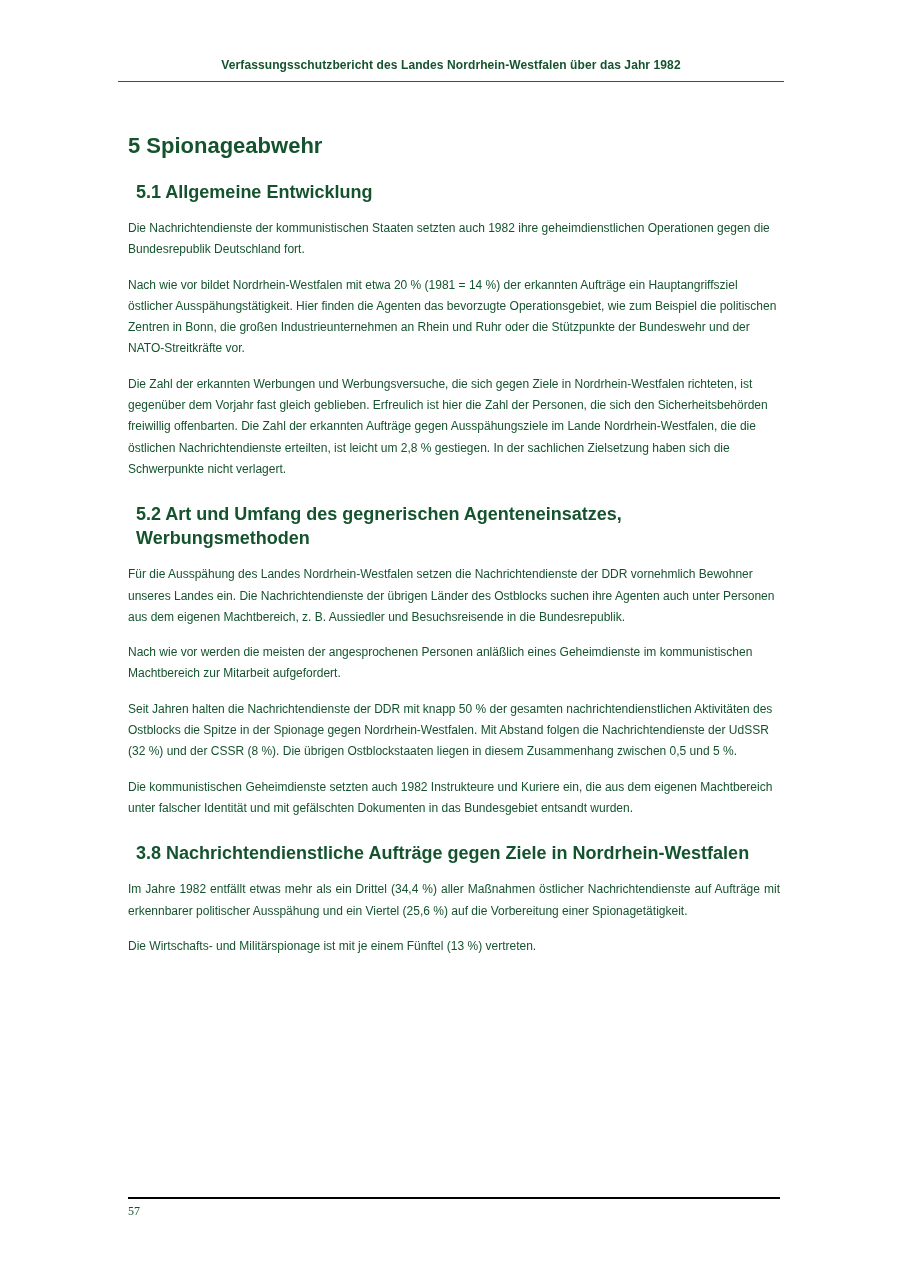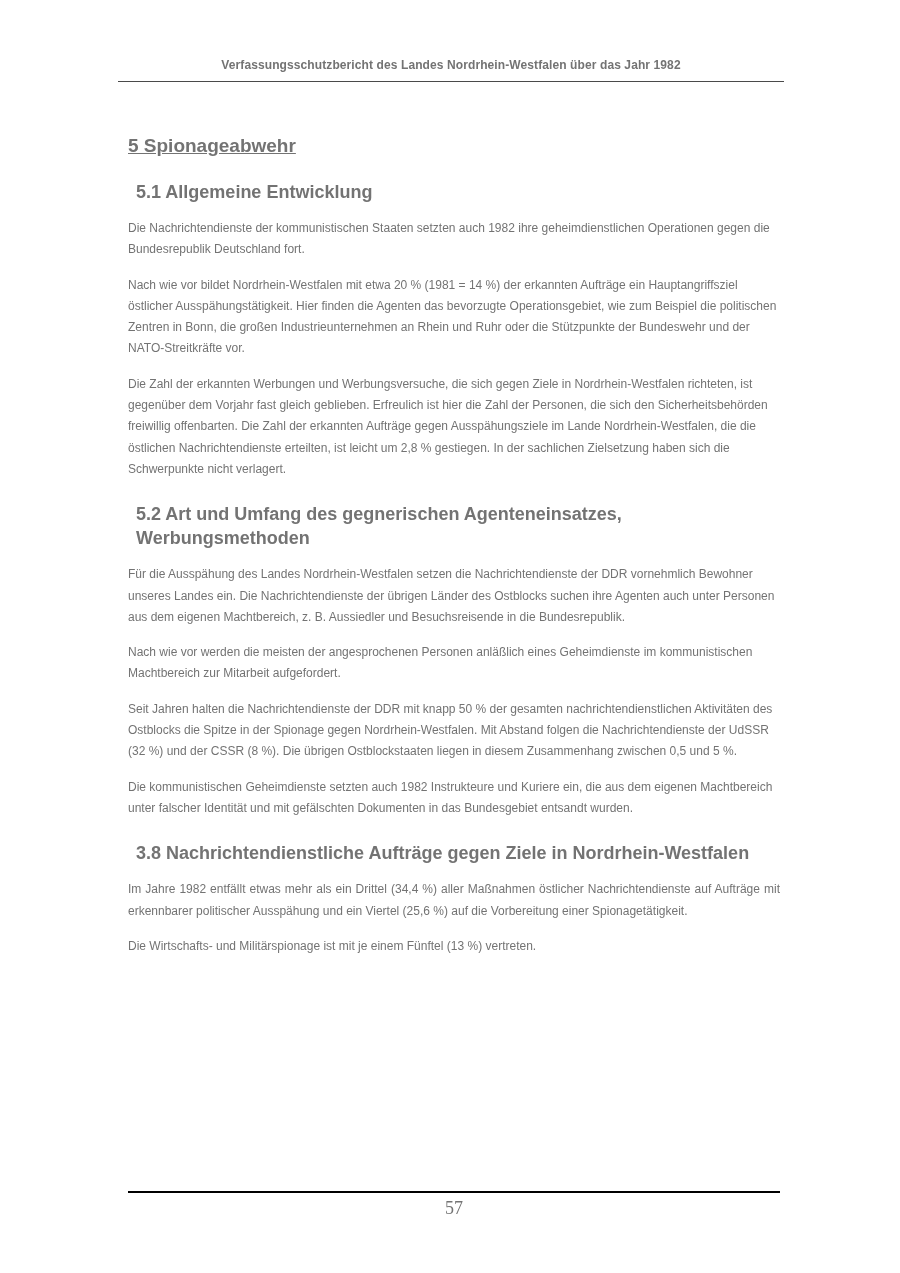--- a/index.html
+++ b/index.html
@@ -6,21 +6,21 @@
     margin: 0;
     padding: 0;
     background: #ffffff;
   }
   .page {
     position: relative;
     width: 884px;
     height: 1273px;
     margin: 0 auto;
     background: #ffffff;
-    color: #737373;
+    color: #14532d;
     font-family: "Liberation Sans", sans-serif;
     overflow: hidden;
     box-sizing: border-box;
   }
   .running-header {
     position: absolute;
     top: 58px;
     left: 110px;
     right: 108px;
   }
@@ -35,25 +35,24 @@
     border-top: 1px solid #4a4a4a;
     height: 0;
   }
   .content {
     position: absolute;
     top: 134px;
     left: 120px;
     right: 112px;
   }
   .chapter-heading {
-    font-size: 19px;
+    font-size: 22px;
     line-height: 24px;
     font-weight: bold;
     margin: 0 0 4px 0;
-    text-decoration: underline;
   }
   .section-heading {
     font-size: 18px;
     line-height: 24px;
     font-weight: bold;
     margin: 22px 0 14px 8px;
   }
   .para {
     font-size: 12px;
     line-height: 21.3px;
@@ -68,23 +67,22 @@
     bottom: 54px;
     left: 120px;
     right: 112px;
   }
   .footer-rule {
     border-top: 2px solid #000000;
     height: 0;
     margin-bottom: 5px;
   }
   .page-number {
-    text-align: center;
     font-family: "Liberation Serif", serif;
-    font-size: 18px;
+    font-size: 12px;
   }
 </style>
 </head>
 <body>
 
 <div class="page">
 
   <header class="running-header">
     <div class="running-head">Verfassungsschutzbericht des Landes Nordrhein-Westfalen über das Jahr 1982</div>
     <div class="header-rule"></div>

